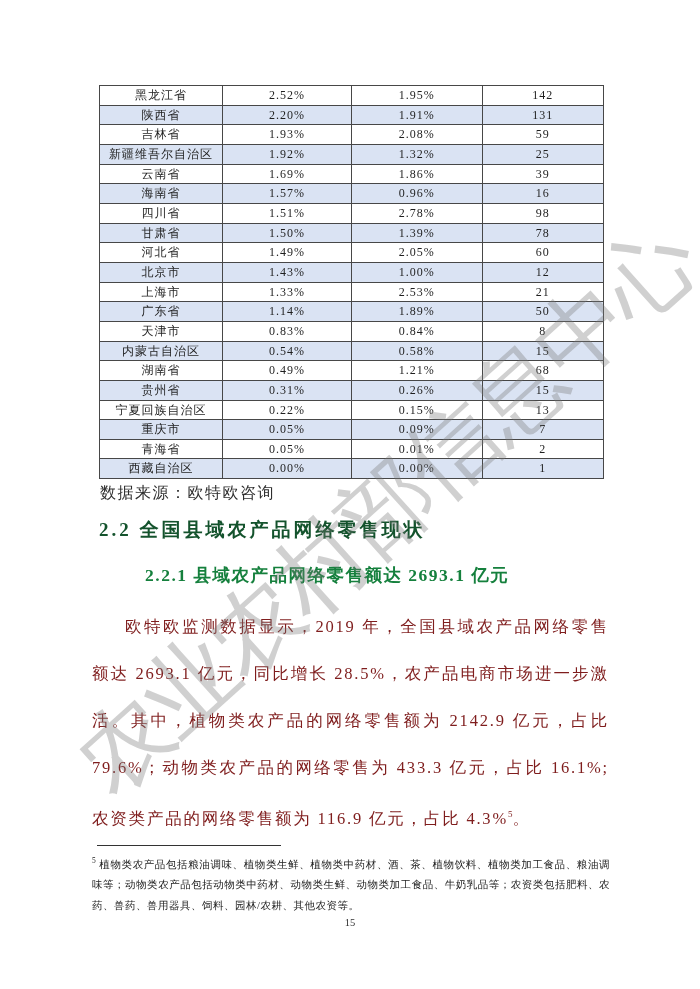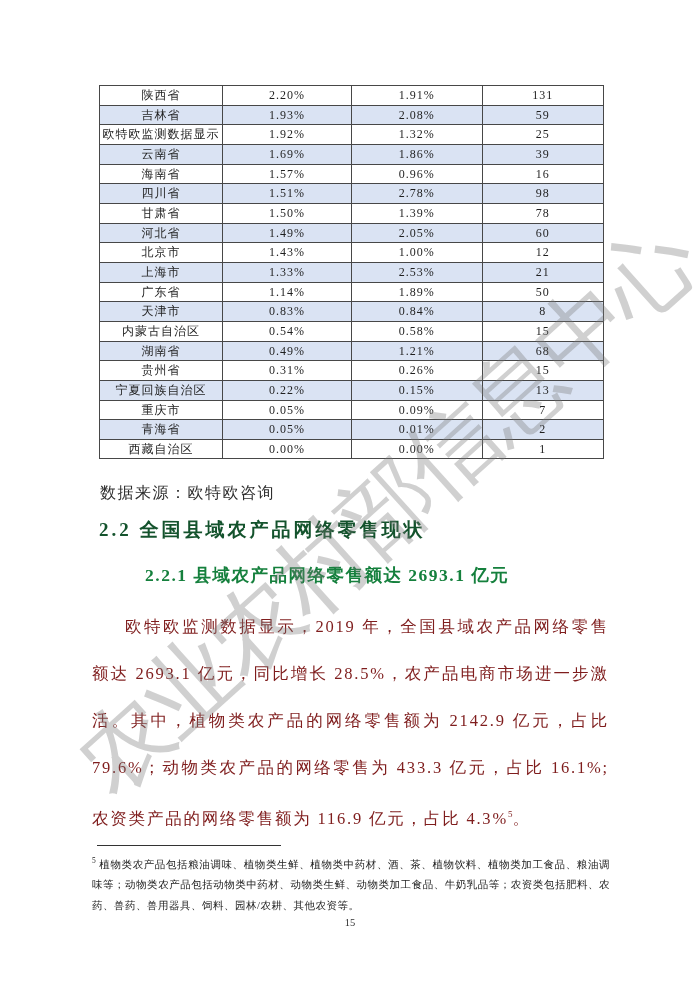--- a/index.html
+++ b/index.html
@@ -73,37 +73,43 @@
   <div class="tbl-wrap">
     <table class="province">
       <colgroup>
         <col style="width:24.4%">
           <col style="width:25.6%">
           <col style="width:25.9%">
           <col style="width:24.1%">
       </colgroup>
       <tbody>
 
+          <tr>
+            <td>黑龙江省</td>
+            <td>2.52%</td>
+            <td>1.95%</td>
+            <td>142</td>
+          </tr>
 
           <tr>
             <td>陕西省</td>
             <td>2.20%</td>
             <td>1.91%</td>
             <td>131</td>
           </tr>
 
           <tr>
             <td>吉林省</td>
             <td>1.93%</td>
             <td>2.08%</td>
             <td>59</td>
           </tr>
 
           <tr>
-            <td>欧特欧监测数据显示</td>
+            <td>新疆维吾尔自治区</td>
             <td>1.92%</td>
             <td>1.32%</td>
             <td>25</td>
           </tr>
 
           <tr>
             <td>云南省</td>
             <td>1.69%</td>
             <td>1.86%</td>
             <td>39</td>

